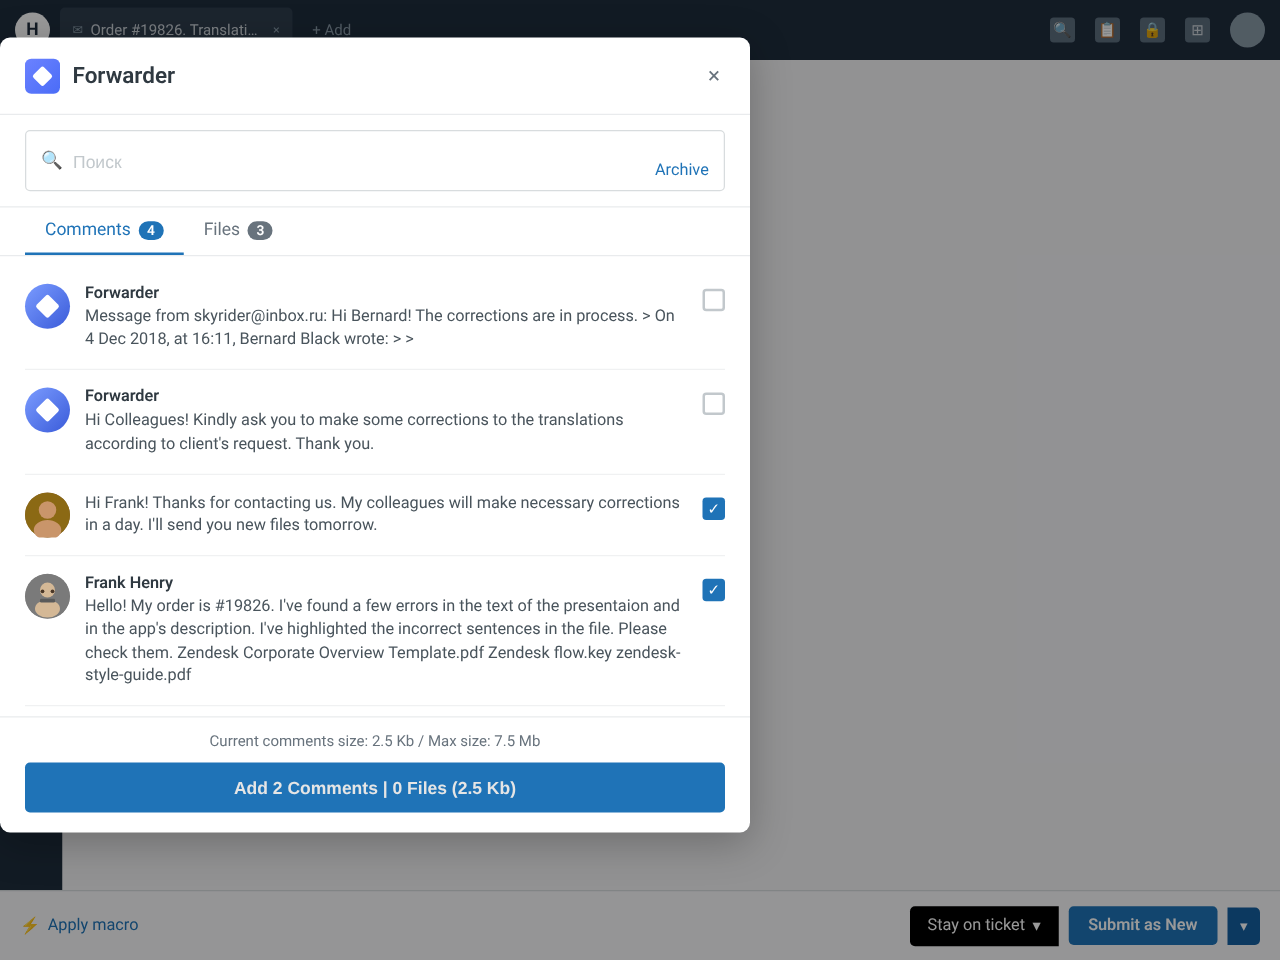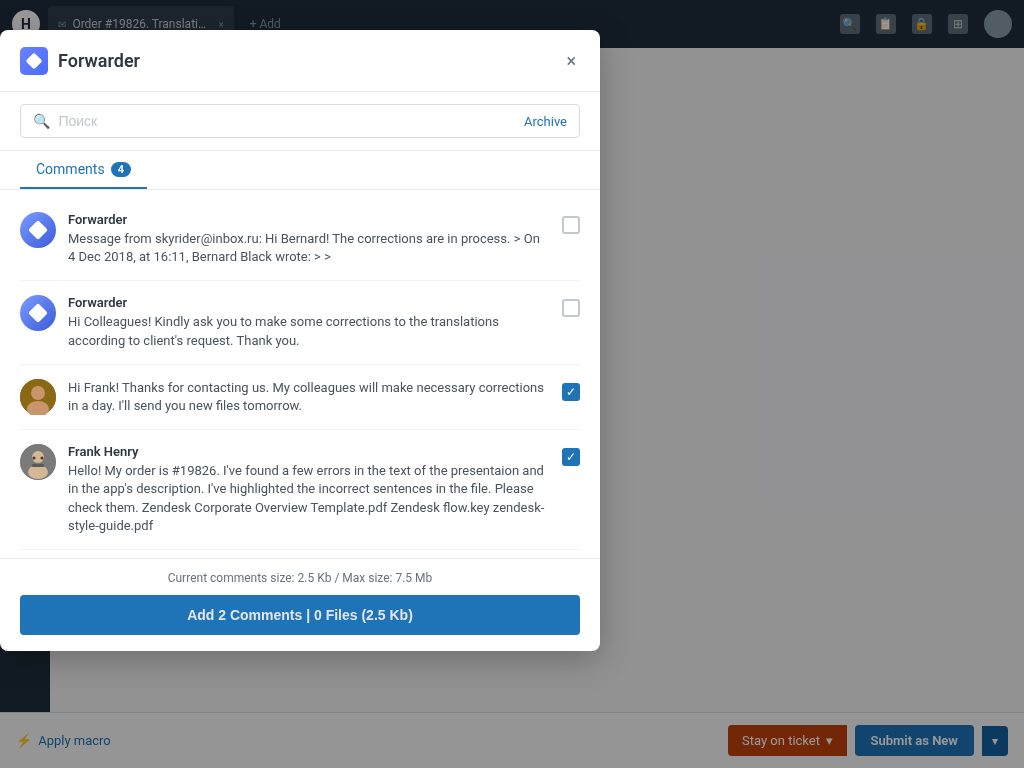--- a/index.html
+++ b/index.html
@@ -105,21 +105,21 @@
       align-items: center;
       padding: 0 16px;
       gap: 8px;
     }
     .apply-macro {
       display: flex; align-items: center; gap: 6px;
       color: #1f73b7; font-size: 13px; cursor: pointer;
     }
     .bottom-spacer { flex: 1; }
     .stay-on-ticket {
-      background: #c2410c;
+      background: #000000;
       color: #fff;
       padding: 8px 14px;
       border-radius: 4px 0 0 4px;
       font-size: 13px;
       cursor: pointer;
       display: flex; align-items: center; gap: 6px;
     }
     .submit-new-btn {
       background: #1f73b7;
       color: #fff;
@@ -204,20 +204,21 @@
     .search-row input {
       border: none; outline: none;
       flex: 1; font-size: 14px; color: #2f3941;
       background: transparent;
     }
     .search-row input::placeholder { color: #c2c8cc; }
     .archive-link {
       color: #1f73b7;
       font-size: 13px;
       cursor: pointer;
+      margin-top: 16px;
     }
 
     
     .modal-tabs {
       display: flex;
       padding: 0 20px;
       border-bottom: 1px solid #e9ebed;
       gap: 0;
     }
     .modal-tab {
@@ -405,20 +406,24 @@
         <span style="color:#c2c8cc; font-size:14px;">🔍</span>
         <input type="text" placeholder="Поиск" style="">
         <span class="archive-link">Archive</span>
       </div>
     </div>
 
     <div class="modal-tabs">
       <div class="modal-tab active">
         <span>Comments</span>
         <span class="tab-badge">4</span>
+      </div>
+      <div class="modal-tab">
+        <span>Files</span>
+        <span class="tab-badge gray">3</span>
       </div>
     </div>
 
     <div class="comments-list">
 
       <div class="comment-item">
         <div class="forwarder-avatar">
           <div class="forwarder-diamond"></div>
         </div>
         <div class="comment-body">

